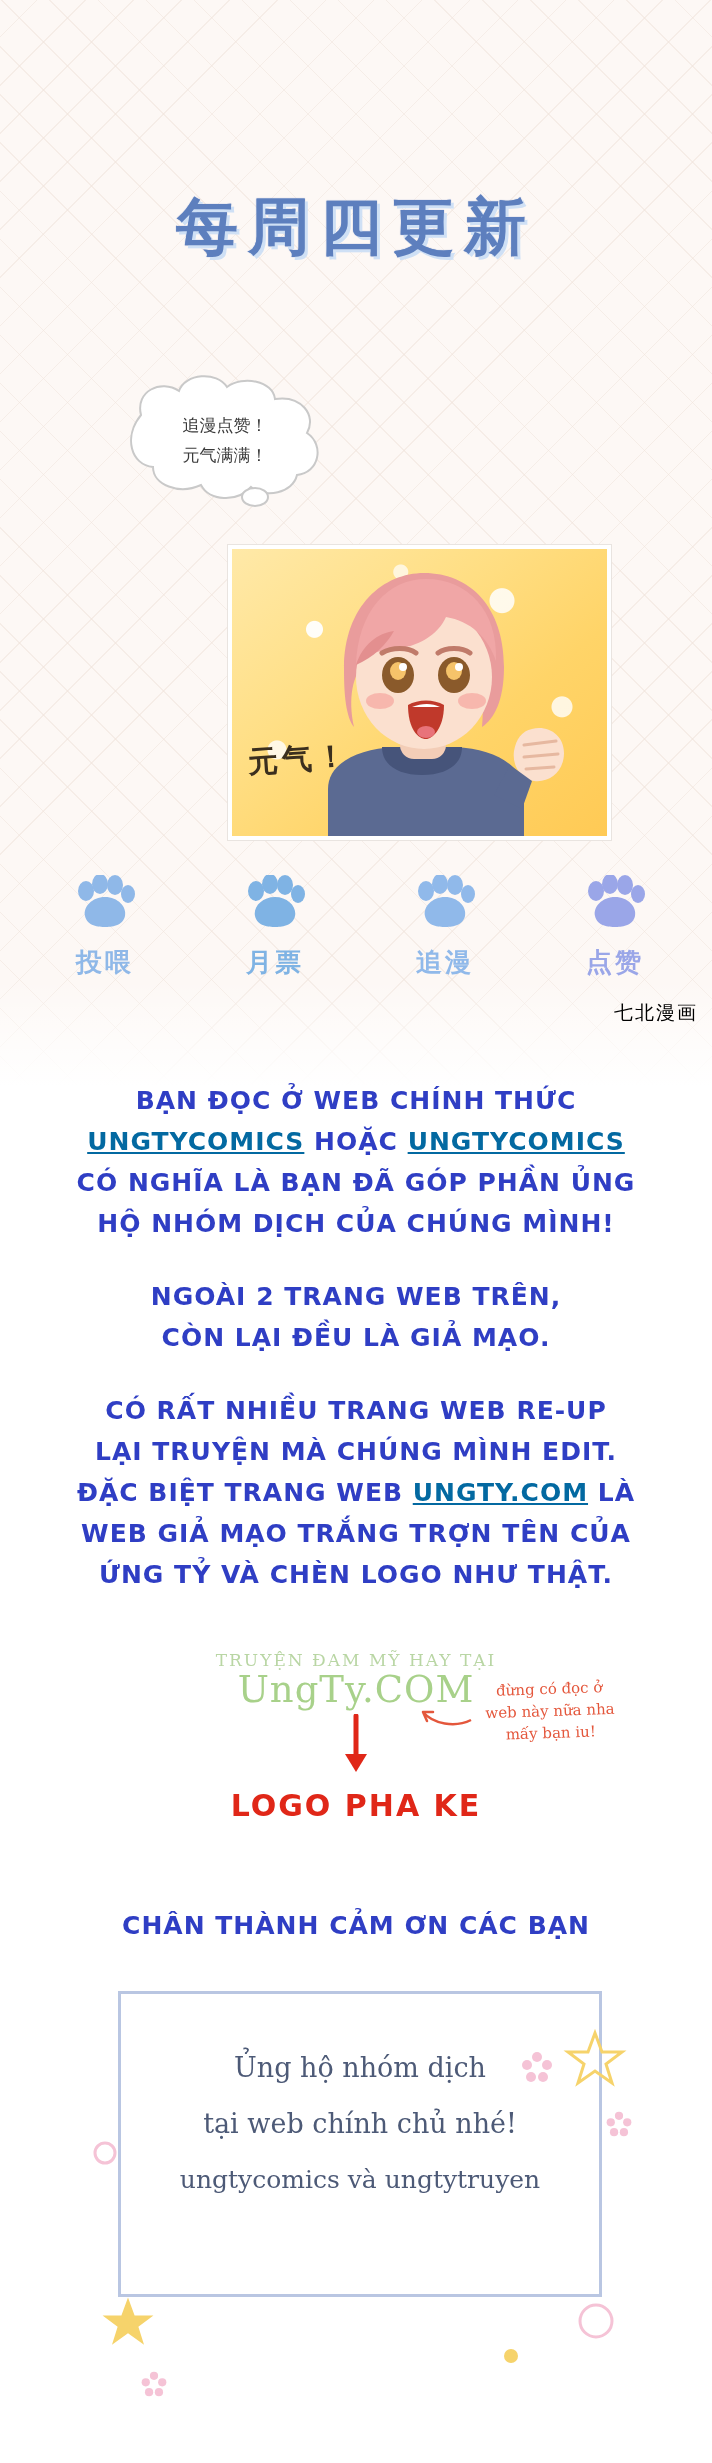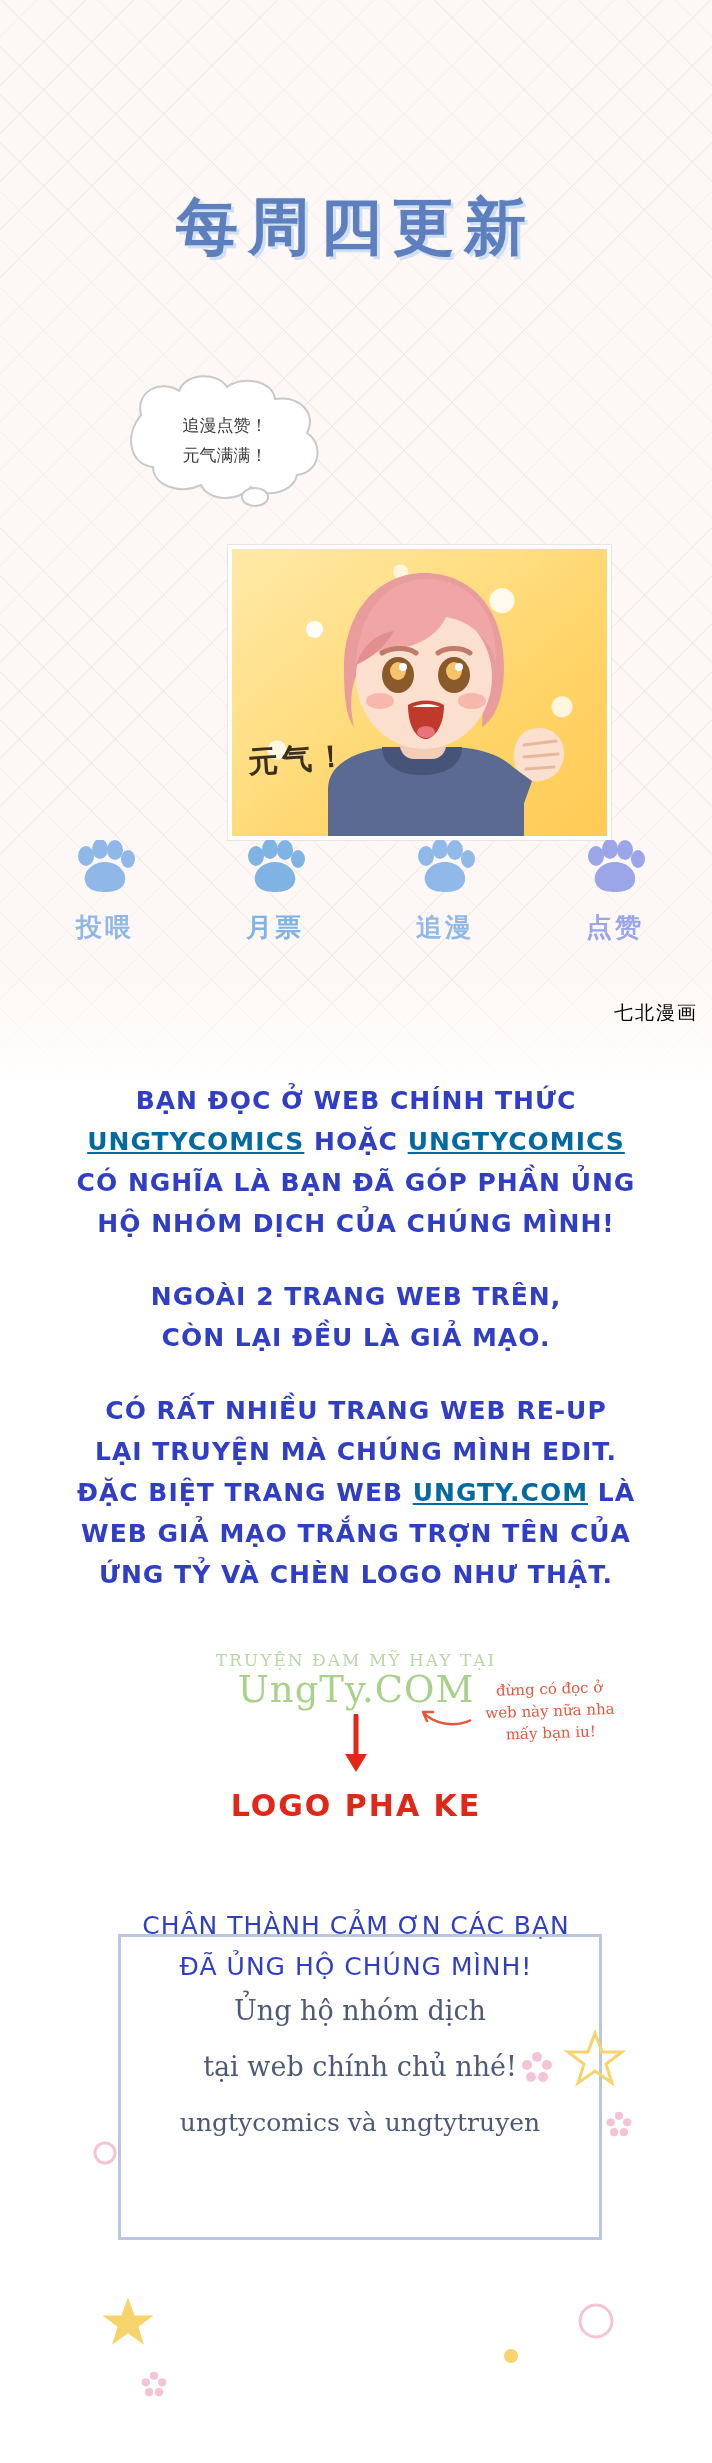--- a/index.html
+++ b/index.html
@@ -89,21 +89,21 @@
     font-weight: bold;
     color: #3b2f1e;
     letter-spacing: 4px;
     font-family: "DejaVu Sans", sans-serif;
     transform: rotate(-4deg);
   }
 
   
   .paws {
     position: absolute;
-    left: 40px; top: 840px;
+    left: 40px; top: 875px;
     width: 640px;
     display: flex;
     justify-content: space-between;
   }
   .paw-item { width: 130px; text-align: center; }
   .paw-label {
     margin-top: 12px;
     font-size: 26px;
     font-weight: bold;
     letter-spacing: 3px;
@@ -188,31 +188,31 @@
     font-family: "DejaVu Sans", sans-serif;
   }
 
   
   .thanks {
     position: absolute;
     left: 0; top: 1905px;
     width: 712px;
     text-align: center;
     color: #2f3ec4;
-    font-weight: normal;
+    font-weight: bold;
     font-size: 25px;
     line-height: 41px;
     letter-spacing: 1px;
     font-family: "DejaVu Sans", sans-serif;
   }
 
   
   .card {
     position: absolute;
-    left: 118px; top: 1934px;
+    left: 118px; top: 1991px;
     width: 478px; height: 300px;
     border: 3px solid #b9c6e2;
   }
   .card-inner {
     position: absolute;
     left: 0; top: 46px;
     width: 478px;
     text-align: center;
     color: #4d5a77;
     font-size: 27px;
@@ -379,21 +379,20 @@
       <path d="M14,2 L14,44" stroke="#e02718" stroke-width="5" stroke-linecap="round"></path>
       <path d="M3,40 L14,58 L25,40 Z" fill="#e02718"></path>
     </svg>
   </div>
 
   <div class="fl-logopha">LOGO PHA KE</div>
 </div>
 
 <div class="thanks">
   <div>CHÂN THÀNH CẢM ƠN CÁC BẠN</div>
-  <div>ĐÃ ỦNG HỘ CHÚNG MÌNH!</div>
 </div>
 
 <div class="card">
   <div class="card-inner">
     <div>Ủng hộ nhóm dịch</div>
     <div>tại web chính chủ nhé!</div>
     <div class="card-line3">ungtycomics và ungtytruyen</div>
   </div>
 </div>
 

